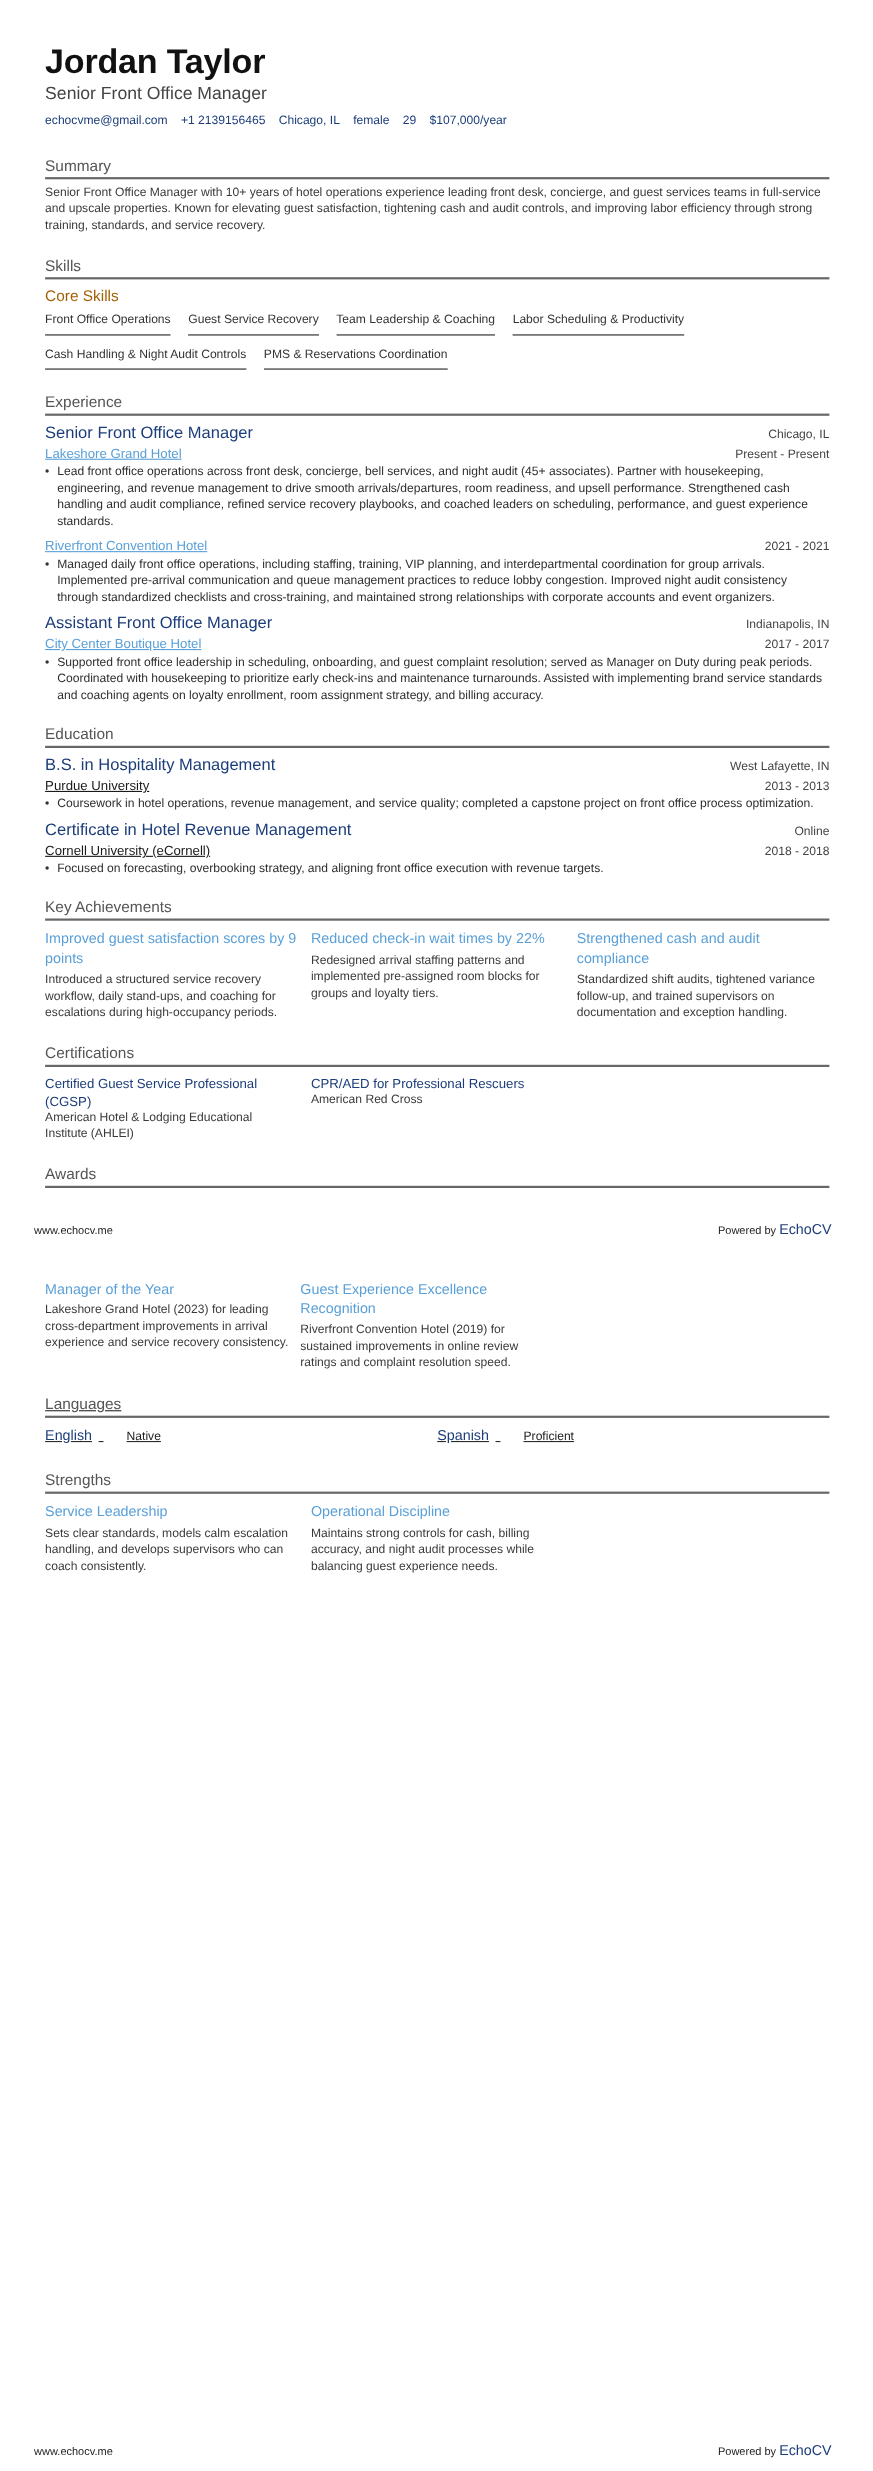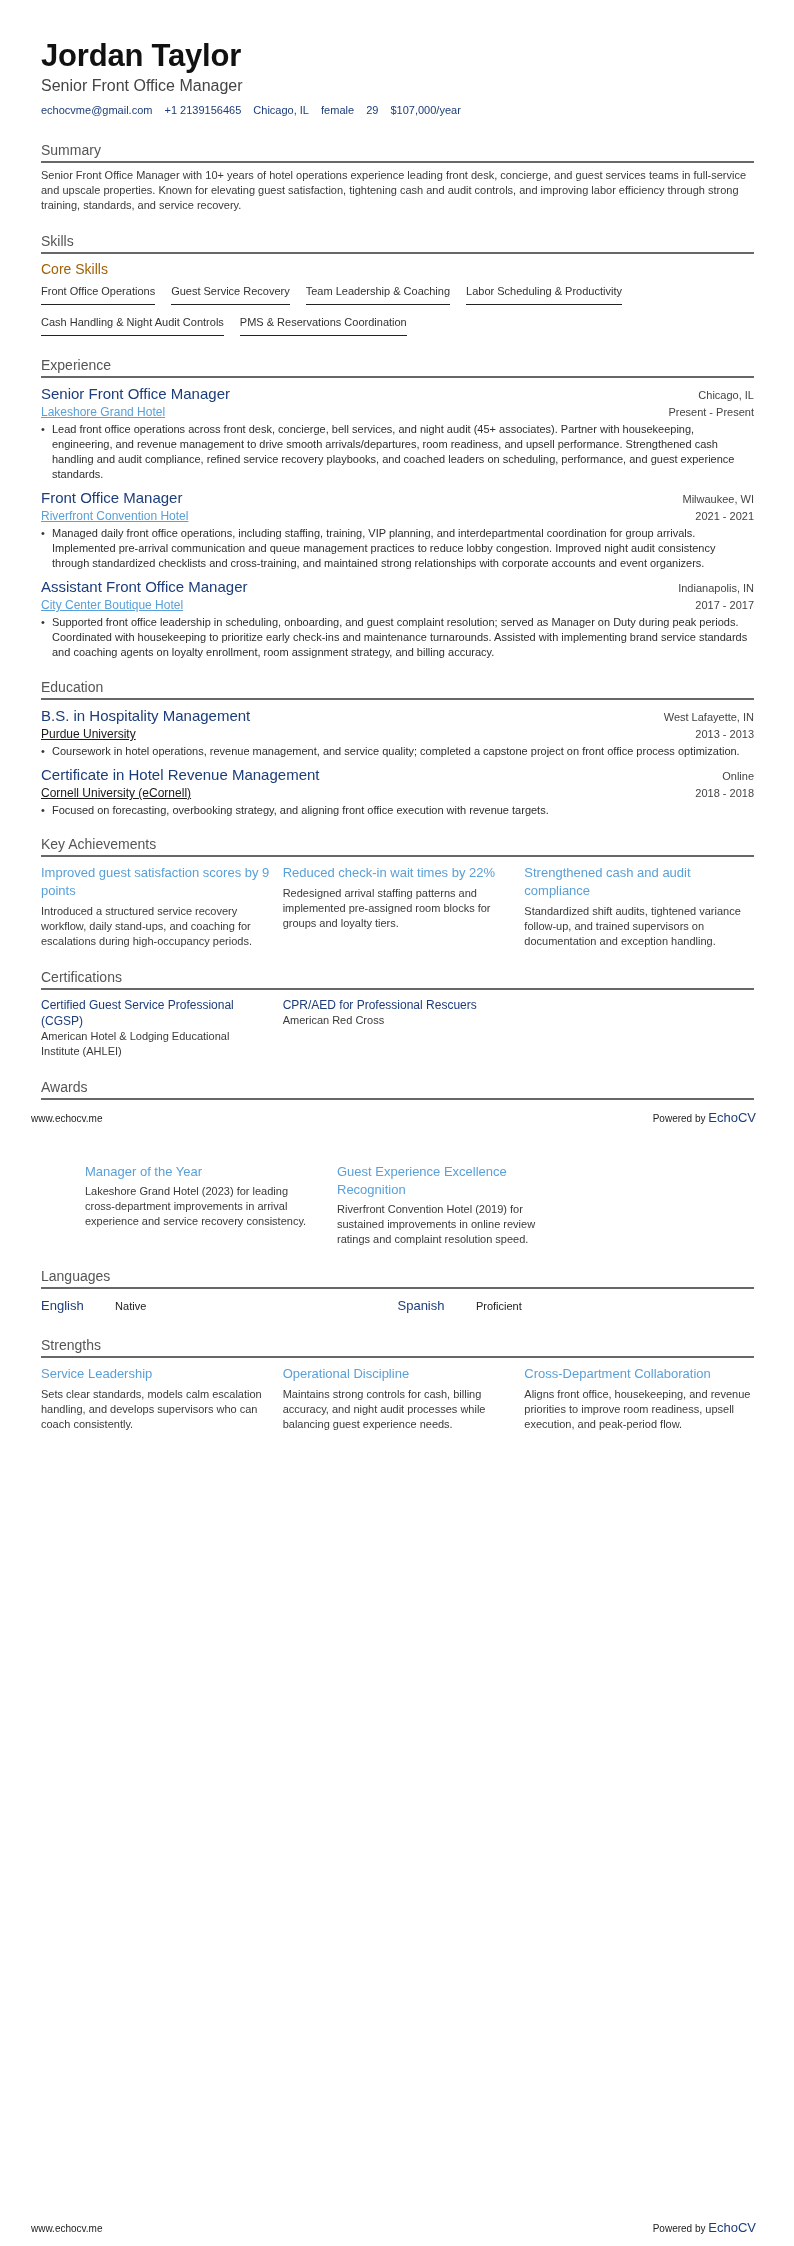--- a/index.html
+++ b/index.html
@@ -153,22 +153,21 @@
     justify-content: space-between;
     align-items: baseline;
   }
   .footer-left { font-size: 10px; color: #222; }
   .footer-right { font-size: 10px; color: #222; }
   .footer-brand { font-size: 13px; color: #1c3d7a; }
 
   .awards-grid {
     display: grid;
     grid-template-columns: 232px 232px;
-    column-gap: 20px;
-    margin-left: 44px;
+    column-gap: 0;
   }
   .lang-row {
     display: grid;
     grid-template-columns: 1fr 1fr;
     margin-top: 7px;
   }
   .lang-name { font-size: 13px; color: #1c3d7a; margin-right: 6px; }
   .lang-level { font-size: 11px; color: #222; padding-left: 21px; }
 </style>
 </head>
@@ -217,24 +216,20 @@
           <span class="entry-org">Lakeshore Grand Hotel</span>
           <span class="entry-meta">Present - Present</span>
         </div>
         <ul class="bullets">
           <li>Lead front office operations across front desk, concierge, bell services, and night audit (45+ associates). Partner with housekeeping, engineering, and revenue management to drive smooth arrivals/departures, room readiness, and upsell performance. Strengthened cash handling and audit compliance, refined service recovery playbooks, and coached leaders on scheduling, performance, and guest experience standards.</li>
         </ul>
       </div>
 
       <div class="entry">
         <div class="entry-row">
-          <span class="entry-title">Front Office Manager</span>
-          <span class="entry-meta">Milwaukee, WI</span>
-        </div>
-        <div class="entry-row">
           <span class="entry-org">Riverfront Convention Hotel</span>
           <span class="entry-meta">2021 - 2021</span>
         </div>
         <ul class="bullets">
           <li>Managed daily front office operations, including staffing, training, VIP planning, and interdepartmental coordination for group arrivals. Implemented pre-arrival communication and queue management practices to reduce lobby congestion. Improved night audit consistency through standardized checklists and cross-training, and maintained strong relationships with corporate accounts and event organizers.</li>
         </ul>
       </div>
 
       <div class="entry">
         <div class="entry-row">
@@ -335,21 +330,21 @@
       <div>
         <div class="card-title">Manager of the Year</div>
         <div class="card-text" style="margin-top:3px;">Lakeshore Grand Hotel (2023) for leading cross-department improvements in arrival experience and service recovery consistency.</div>
       </div>
       <div>
         <div class="card-title">Guest Experience Excellence Recognition</div>
         <div class="card-text" style="margin-top:3px;">Riverfront Convention Hotel (2019) for sustained improvements in online review ratings and complaint resolution speed.</div>
       </div>
     </div>
 
-    <div class="section" style="margin-top:20px;">
+    <div class="section" style="margin-top:20px;text-decoration:underline;">
       <div class="section-title">Languages</div>
       <div class="lang-row">
         <div>
           <span class="lang-name">English</span>
           <span class="lang-level">Native</span>
         </div>
         <div>
           <span class="lang-name">Spanish</span>
           <span class="lang-level">Proficient</span>
         </div>
@@ -359,24 +354,20 @@
     <div class="section" style="margin-top:22px;">
       <div class="section-title">Strengths</div>
       <div class="grid2">
         <div class="card">
           <div class="card-title">Service Leadership</div>
           <div class="card-text">Sets clear standards, models calm escalation handling, and develops supervisors who can coach consistently.</div>
         </div>
         <div class="card">
           <div class="card-title">Operational Discipline</div>
           <div class="card-text">Maintains strong controls for cash, billing accuracy, and night audit processes while balancing guest experience needs.</div>
-        </div>
-        <div class="card">
-          <div class="card-title">Cross-Department Collaboration</div>
-          <div class="card-text">Aligns front office, housekeeping, and revenue priorities to improve room readiness, upsell execution, and peak-period flow.</div>
         </div>
       </div>
     </div>
   </div>
 
   <div class="footer" style="top:1097px;">
     <span class="footer-left">www.echocv.me</span>
     <span class="footer-right">
       <span>Powered by</span>
       <span class="footer-brand">EchoCV</span>

